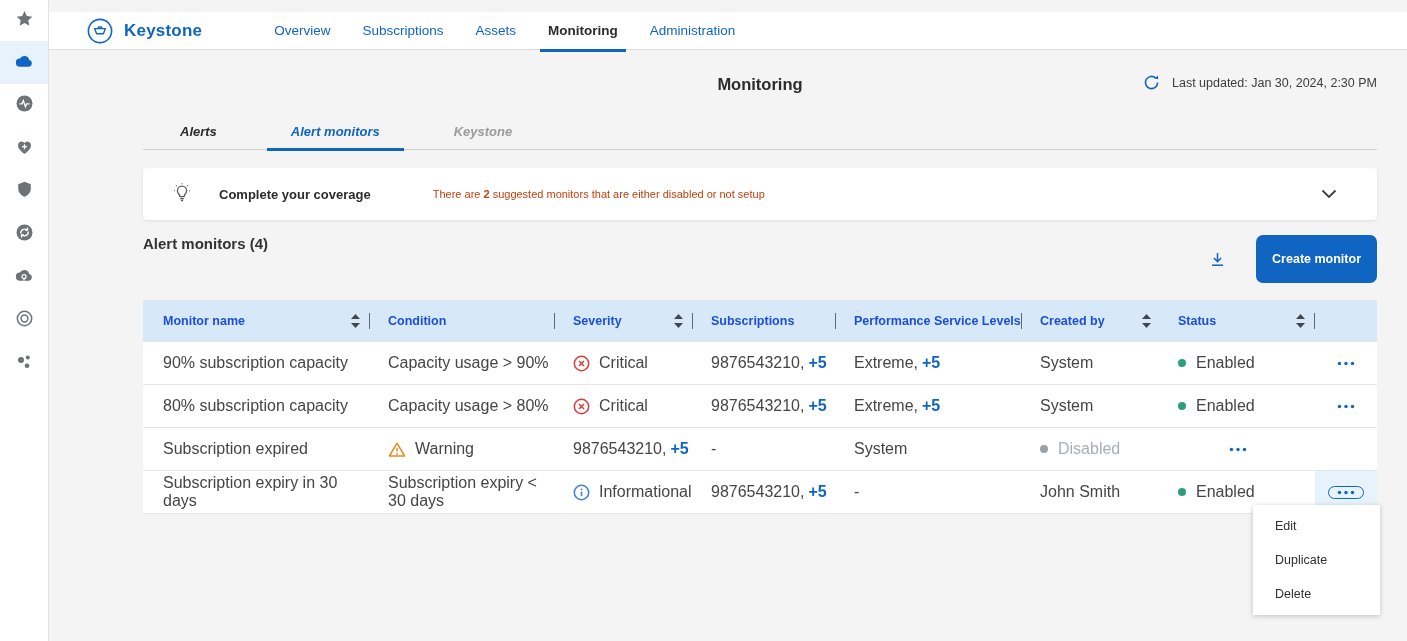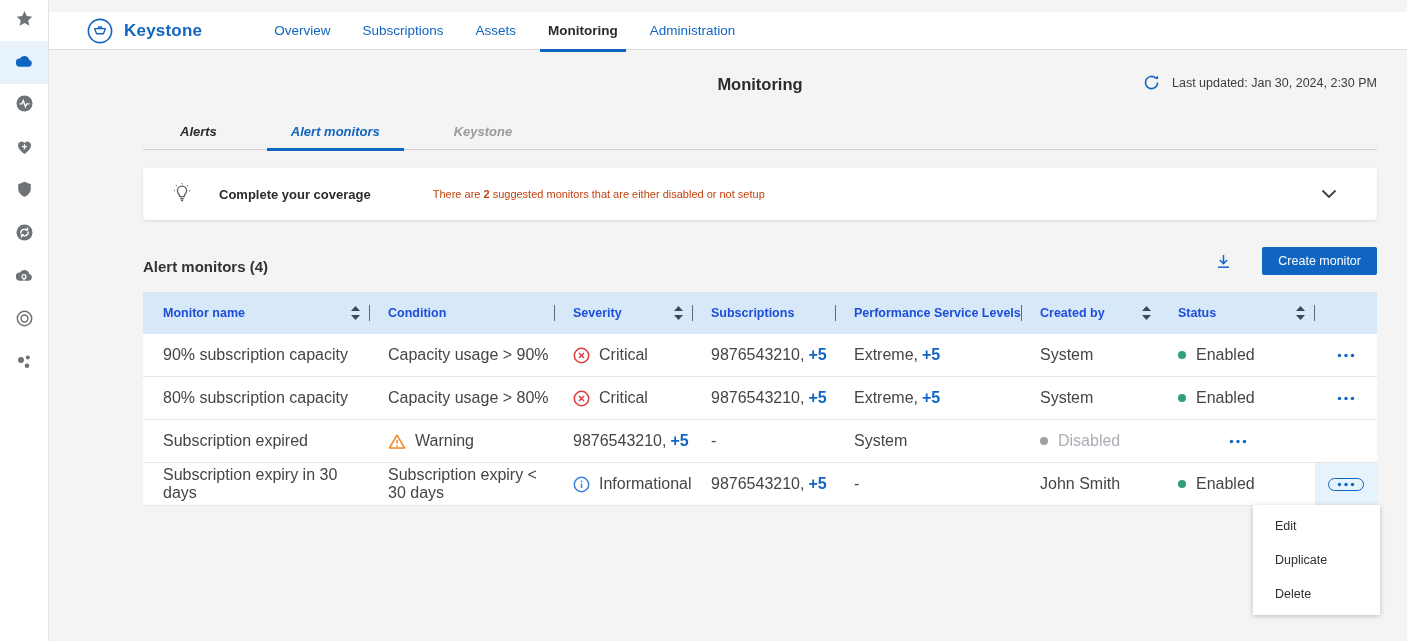--- a/index.html
+++ b/index.html
@@ -57,27 +57,27 @@
   .banner {
     margin-top:18px; height:52px; background:#fff; border-radius:4px;
     box-shadow:0 1px 3px rgba(0,0,0,.10); display:flex; align-items:center;
     padding:0 40px 0 29px;
   }
   .banner-title { margin-left:27px; font-size:13px; font-weight:700; color:#2b2b2b; }
   .banner-msg { margin-left:62px; font-size:11px; color:#c2410c; }
   .banner-msg b { font-weight:700; }
   .banner-chevron { margin-left:auto; cursor:pointer; display:flex; }
   
-  .list-head { margin-top:27px; display:flex; align-items:flex-end; justify-content:space-between;gap:16px; }
+  .list-head { margin-top:15px; display:flex; align-items:flex-start; justify-content:space-between;gap:16px; }
   .list-title { font-size:15px; font-weight:700; color:#333; }
   .list-actions { display:flex; align-items:center; gap:30px; }
   .download { cursor:pointer; display:flex; }
   .btn-primary {
-    background:#1065c2; color:#fff; font-size:12.5px; font-weight:400;
-    border:none; border-radius:2px; padding:7px 16px; cursor:pointer;
+    background:#1065c2; color:#fff; font-size:12.5px; font-weight:700;
+    border:none; border-radius:7px; padding:17px 16px; cursor:pointer;
     font-family:"Liberation Sans", sans-serif;
   }
   
   .table { margin-top:17px; width:1234px; }
   .thead, .trow {
     display:grid;
     grid-template-columns:227px 185px 138px 143px 186px 138px 155px 62px;
     align-items:center;
   }
   .thead { background:#d7e9f9; height:42px; }

